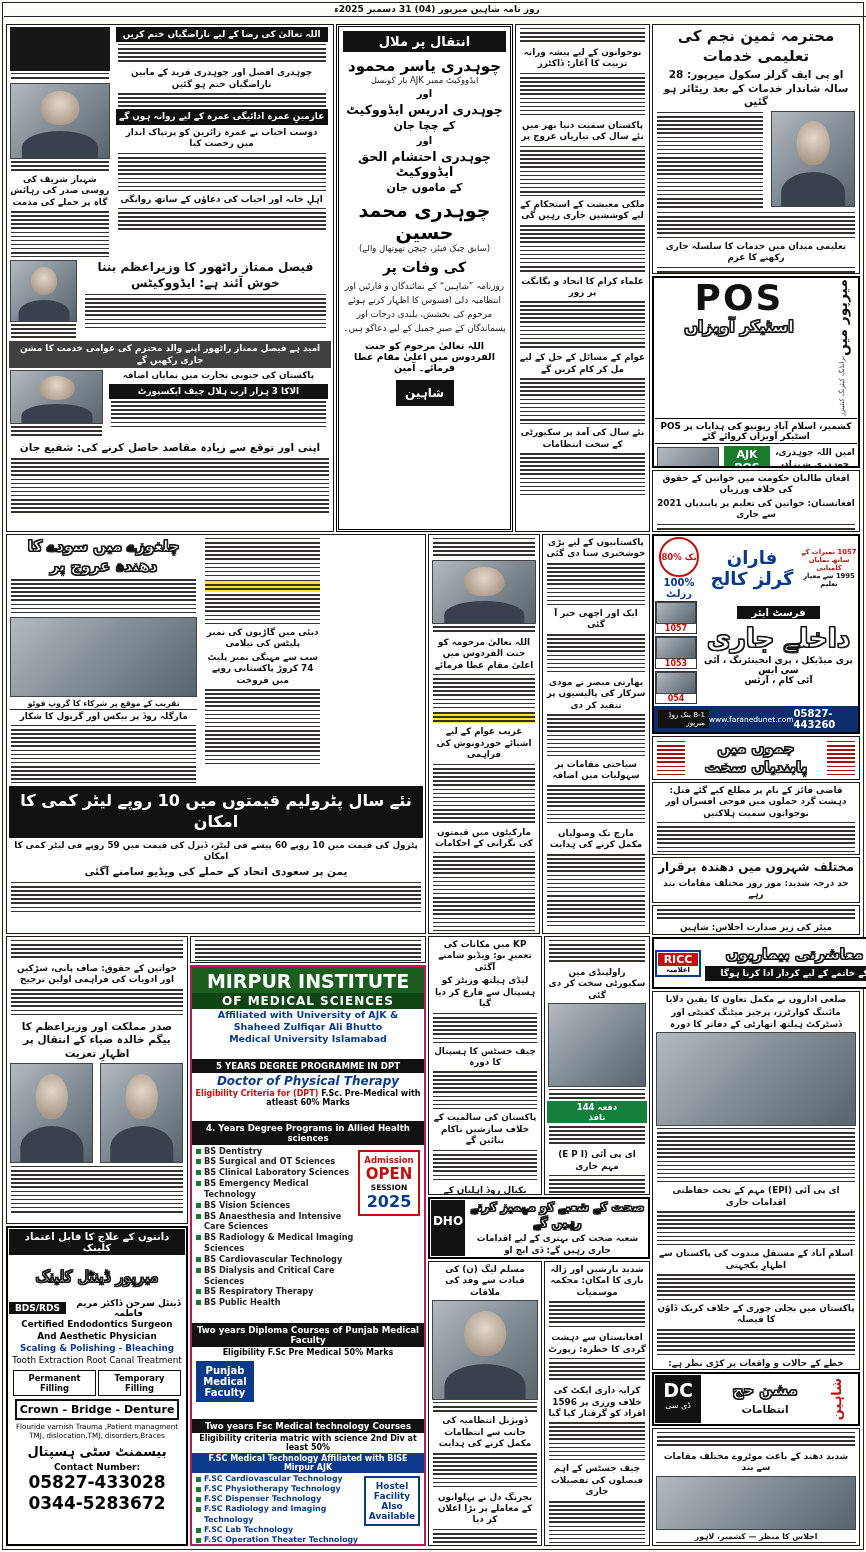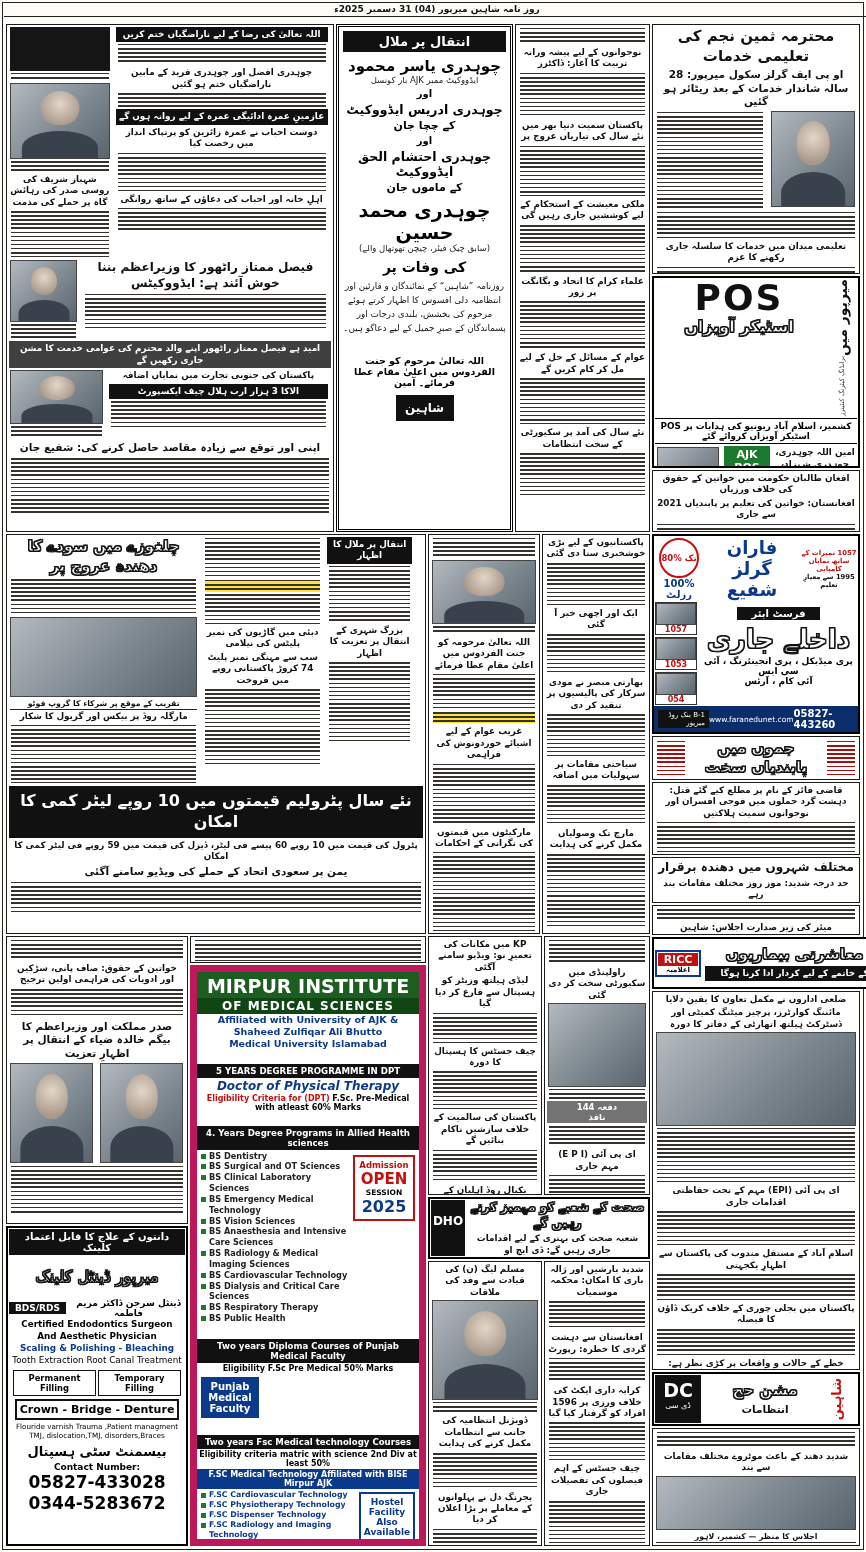--- a/index.html
+++ b/index.html
@@ -18,36 +18,36 @@
 .bar.red{background:#404040}
 .bar.big{font-size:16px;font-weight:900;padding:5px 2px}
 .tx{margin:2px 3px;background-image:repeating-linear-gradient(to bottom,#35322d 0 1.5px,rgba(0,0,0,0) 1.5px 4.1px)}
 .tx.yellow{background-color:#ffe23d}
 .tx.red{background-image:repeating-linear-gradient(to bottom,#a01212 0 1.5px,rgba(0,0,0,0) 1.5px 4.1px)}
 .ph{margin:1px 2px;border:1px solid #444;background:linear-gradient(135deg,#b3bac0,#7e8890 55%,#5a646c);position:relative;overflow:hidden}
 .ph.face::before{content:"";position:absolute;left:50%;top:10%;width:40%;height:46%;transform:translateX(-50%);border-radius:50% 50% 46% 46%;background:radial-gradient(circle at 50% 38%,#e3d7c8,#a8988a 78%)}
 .ph.face::after{content:"";position:absolute;left:50%;bottom:-8%;width:78%;height:44%;transform:translateX(-50%);border-radius:50% 50% 0 0;background:#39414d}
 .cap{font-size:7.8px;font-weight:700;text-align:center;padding:1px;margin:0 2px;border-bottom:1px solid #222;color:#111}
 .chiprow{text-align:center;margin:1px}
-.chip{display:inline-block;background:#737373;color:#fff;font-weight:900;font-size:8.5px;padding:1px 28px}
+.chip{display:inline-block;background:#15803d;color:#fff;font-weight:900;font-size:8.5px;padding:1px 28px}
 .row{display:flex;gap:3px;align-items:flex-start}
 .col{flex:1;min-width:0}
 .strip{background:#161616;margin:1px 2px}
 
 .obit{border:3px double #000;text-align:center;padding:4px}
 .obit-banner{background:#111;color:#fff;font-weight:900;font-size:13px;padding:3px;margin-bottom:5px}
 .obit-n1{font-size:15px;font-weight:900}
 .obit-n2{font-size:12.5px;font-weight:900}
 .obit-n3{font-size:19px;font-weight:900;margin-top:5px}
 .obit-sub{font-size:8.5px;color:#222}
 .obit-conj{font-size:10px;font-weight:700;margin:3px 0}
 .obit-rel{font-size:11px;font-weight:700;margin:2px 0}
 .obit-event{font-size:14px;font-weight:900;margin:6px 0 4px}
 .obit-body{font-size:8.8px;line-height:1.6;margin-top:4px;text-align:center;color:#111}
-.obit-foot{font-size:9.5px;font-weight:700;margin-top:20px}
+.obit-foot{font-size:9.5px;font-weight:700;margin-top:5px}
 .obit-logo{margin:7px auto 0;width:58px;height:26px;background:#111;color:#fff;font-weight:900;font-size:12px;display:flex;align-items:center;justify-content:center}
 
 .pos{border:2px solid #000}
 .pos-top{display:flex;gap:4px}
 .pos-main{flex:1;text-align:center}
 .pos-brand{font-size:36px;font-weight:900;letter-spacing:2px;color:#111;line-height:1.05}
 .pos-title{font-size:16px;text-align:center}
 .pos-side{width:30px;display:flex;flex-direction:column;align-items:center}
 .pos-side-big{writing-mode:vertical-rl;transform:rotate(180deg);font-size:14px;font-weight:900;color:#111}
 .pos-side-small{writing-mode:vertical-rl;transform:rotate(180deg);font-size:6.5px;color:#333}
@@ -85,21 +85,21 @@
 .ricc-logo{width:46px;border:2px solid #0b3a8c;text-align:center;padding:1px}
 .ricc-logo .a{background:#c40f0f;color:#fff;font-weight:900;font-size:11px}
 .ricc-logo .b{font-size:7px;font-weight:700}
 .lb-main{flex:1;text-align:center}
 .dho-abbr{width:34px;background:#111;color:#fff;font-weight:900;font-size:12px;text-align:center;padding:14px 0;align-self:stretch}
 .dc-abbr{width:46px;background:#111;color:#fff;text-align:center;align-self:stretch;padding-top:4px}
 .dc-abbr .a{font-size:19px;font-weight:900}
 .dc-abbr .b{font-size:8px}
 .dc-brand{width:28px;color:#c40f0f;font-weight:900;font-size:13px;writing-mode:vertical-rl;transform:rotate(180deg);align-self:center}
 
-.mims{border:7px solid #be185d;padding:0;text-align:center}
+.mims{border:2px solid #be185d;padding:0;text-align:center}
 .mims-h1{background:#1b5e20;color:#fff;font-weight:900;font-size:19px;padding:3px 0 1px}
 .mims-h2{background:#0f4614;color:#fff;font-weight:900;font-size:12px;letter-spacing:1px;padding:1px 0}
 .mims-aff{color:#0b3a8c;font-weight:900;font-size:9.5px;line-height:1.25}
 .mims-band{background:#111;color:#fff;font-weight:700;font-size:8.6px;padding:2px;margin-top:14px}
 .mims-dpt{color:#0b3a8c;font-weight:900;font-size:12px;font-style:italic;margin:1px 0}
 .mims-elig{font-size:8px;font-weight:700;margin:1px 0}
 .mims-elig .red{color:#c40f0f}
 .mims-row{display:flex;gap:2px;align-items:flex-start;padding:1px 2px}
 .mims-list{flex:1;text-align:left}
 .bs-item{font-size:8.2px;font-weight:700;color:#222;padding-left:10px;position:relative;line-height:1.32}
@@ -277,26 +277,20 @@
           <div class="tx " style="height: 58px;"></div>
         </div>
         <div class="col" style="flex: 0 0 29%; width: 29%;">
           <div class="tx " style="height: 40px;"></div>
           <div class="tx yellow" style="height: 12px;"></div>
           <div class="tx " style="height: 30px;"></div>
           <div class="h h4" dir="rtl">دبئی میں گاڑیوں کی نمبر پلیٹس کی نیلامی</div>
           <div class="h h4" dir="rtl">سب سے مہنگی نمبر پلیٹ 74 کروڑ پاکستانی روپے میں فروخت</div>
           <div class="tx " style="height: 76px;"></div>
         </div>
-        <div class="col" style="flex: 0 0 21%; width: 21%;">
-          <div class="bar " dir="rtl">انتقال پر ملال کا اظہار</div>
-          <div class="tx " style="height: 56px;"></div>
-          <div class="h h4" dir="rtl">بزرگ شہری کے انتقال پر تعزیت کا اظہار</div>
-          <div class="tx " style="height: 80px;"></div>
-        </div>
       </div>
       <div class="bar big" dir="rtl">نئے سال پٹرولیم قیمتوں میں 10 روپے لیٹر کمی کا امکان</div>
       <div class="h h4" dir="rtl">پٹرول کی قیمت میں 10 روپے 60 پیسے فی لیٹر، ڈیزل کی قیمت میں 59 روپے فی لیٹر کمی کا امکان</div>
       <div class="h h3" dir="rtl">یمن پر سعودی اتحاد کے حملے کی ویڈیو سامنے آگئی</div>
       <div class="tx " style="height: 30px;"></div>
     </div>
   <div class="region" style="left:428px;top:534px;width:112px;height:400px">
       <div class="tx " style="height: 20px;"></div>
       <div class="ph face" style="height: 64px;"></div>
       <div class="tx " style="height: 8px;"></div>
@@ -321,21 +315,21 @@
       <div class="tx " style="height: 44px;"></div>
       <div class="tx " style="height: 28px;"></div>
     </div>
 
   <div class="region faran" style="left:652px;top:534px;width:208px;height:200px">
     <div class="f-top">
       <div class="f-badge">
         <div class="f-b1">80% تک</div>
         <div class="f-b2">100% رزلٹ</div>
       </div>
-      <div class="f-title" dir="rtl">فاران گرلز شفیع</div>
+      <div class="f-title" dir="rtl">فاران گرلز کالج</div>
       <div class="f-tags">
         <div class="f-t1" dir="rtl">1057 نمبرات کے ساتھ نمایاں کامیابی</div>
         <div class="f-t2" dir="rtl">1995 سے معیارِ تعلیم</div>
       </div>
     </div>
     <div class="f-mid">
       <div class="f-rolls">
         <div class="f-roll">
             <div class="ph f-ph"></div>
             <div class="f-num">1057</div>

